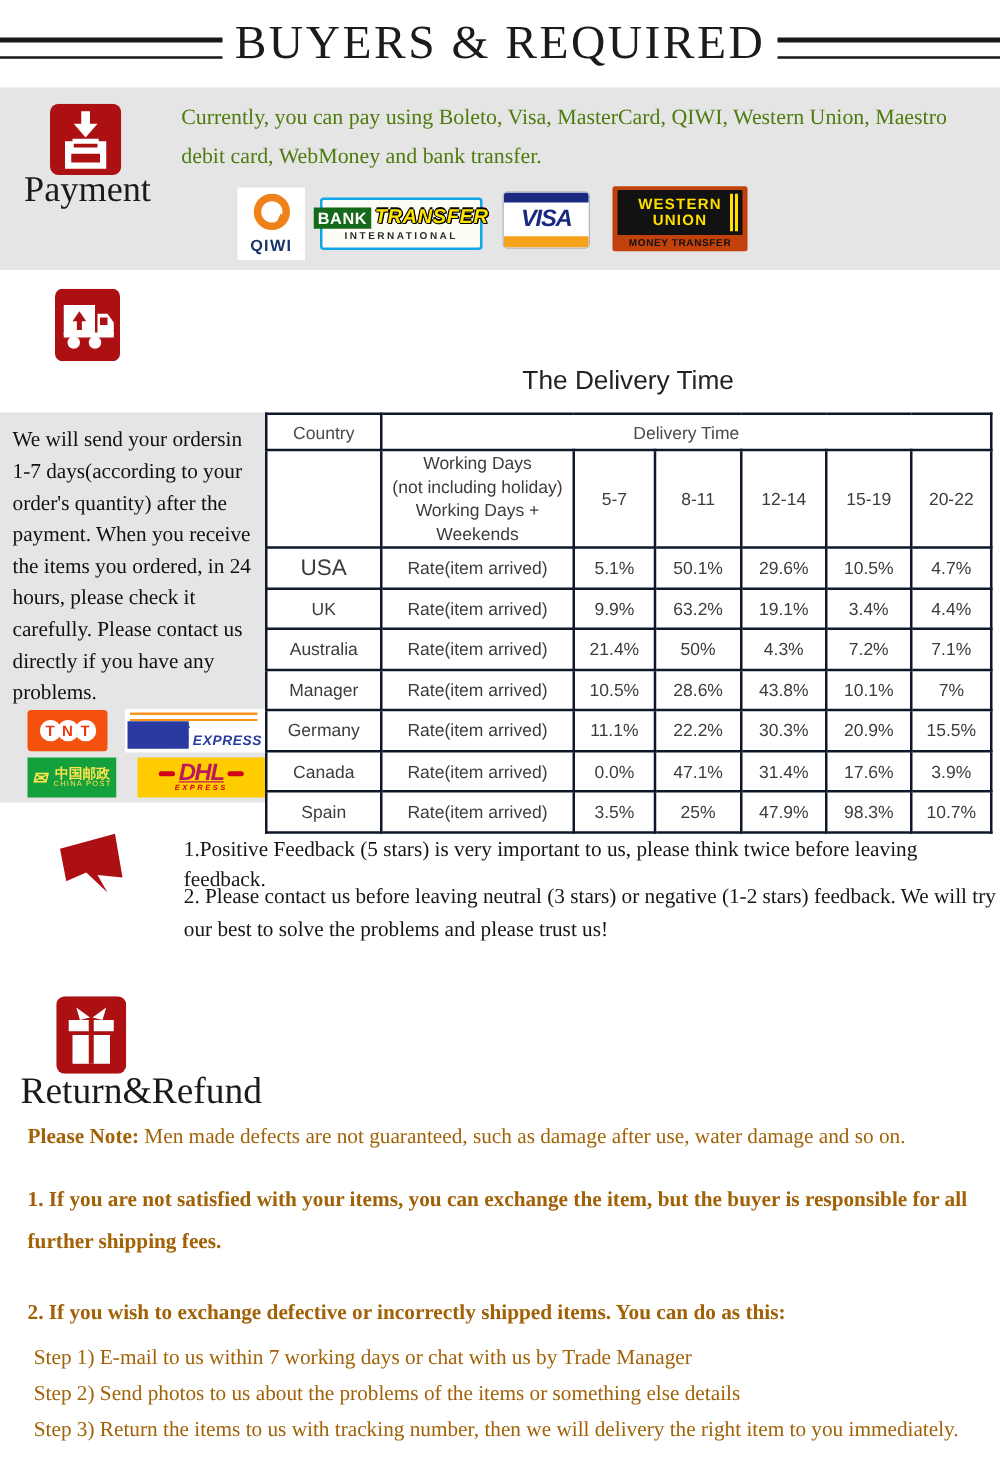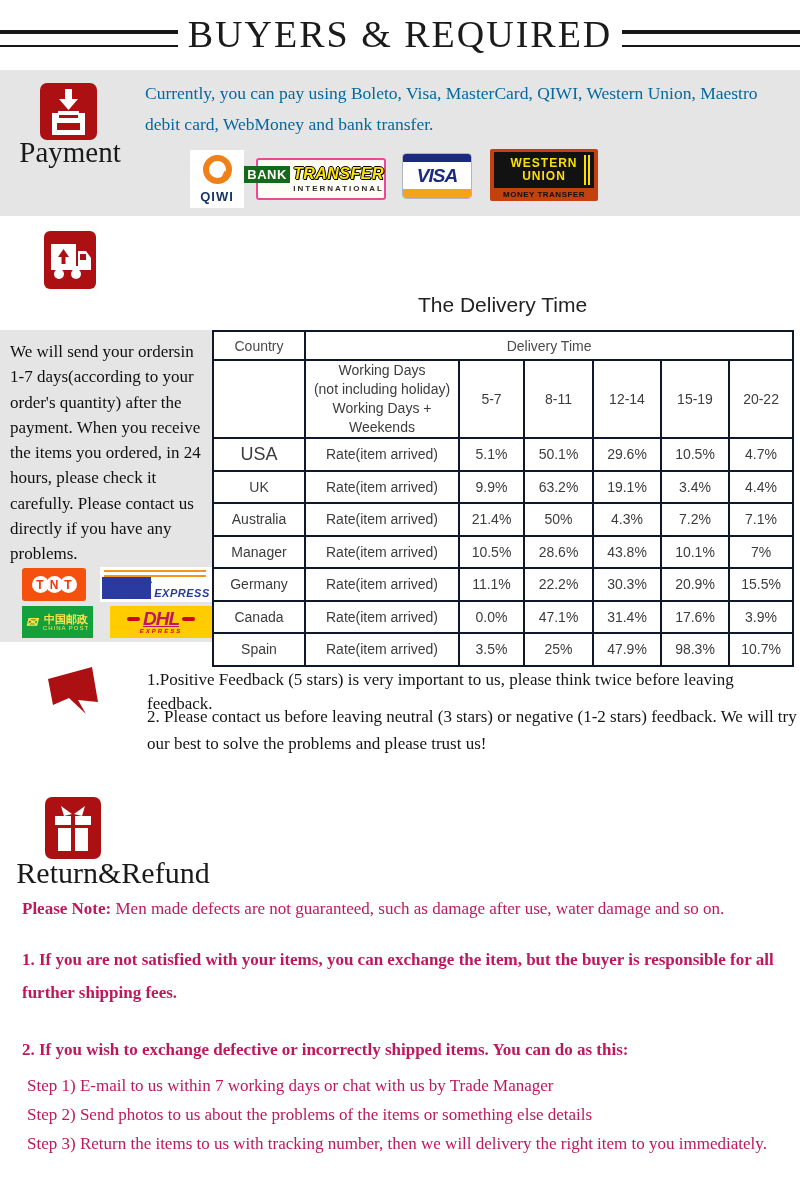--- a/index.html
+++ b/index.html
@@ -9,31 +9,31 @@
   
   .banner{position:absolute;top:12px;left:0;width:800px;display:flex;align-items:center;}
   .rule{flex:1;height:11px;border-top:4px solid #181818;border-bottom:2px solid #181818;margin-top:8px;}
   .banner h1{margin:0 10px;font-size:38px;font-weight:normal;letter-spacing:2px;color:#1b1b1b;white-space:nowrap;}
 
   
   .payment{position:absolute;top:70px;left:0;width:800px;height:146px;background:#e5e5e5;}
   .pay-icon{position:absolute;left:40px;top:13px;}
   .section-label{position:absolute;font-size:29px;color:#1a1a1a;text-align:center;white-space:nowrap;}
   .payment .section-label{left:0;width:140px;top:66px;}
-  .pay-desc{position:absolute;left:145px;top:8px;width:648px;font-size:17.5px;line-height:31px;margin:0;color:#0369a1;}
+  .pay-desc{position:absolute;left:145px;top:8px;width:648px;font-size:17.5px;line-height:31px;margin:0;color:#4d7c0f;}
 
   .logo{position:absolute;box-sizing:border-box;}
   
   .logo-qiwi{left:190px;top:80px;width:54px;height:58px;background:#fff;display:flex;flex-direction:column;align-items:center;justify-content:center;}
   .qiwi-ring{width:17px;height:17px;border:6px solid #f08019;border-radius:50%;position:relative;}
   .qiwi-ring:after{content:"";position:absolute;right:-3px;bottom:-4px;width:7px;height:10px;background:#f08019;border-radius:0 0 6px 2px;transform:rotate(25deg);}
   .qiwi-word{margin-top:5px;font-family:"Liberation Sans",sans-serif;font-weight:bold;font-size:13px;color:#17356b;letter-spacing:1px;}
   
-  .logo-bank{left:256px;top:88px;width:130px;height:42px;background:#fdfdf5;border:2px solid #ec4899;border-radius:3px;
-             display:flex;flex-direction:column;align-items:flex-end;justify-content:center;font-family:"Liberation Sans",sans-serif;}
+  .logo-bank{left:256px;top:88px;width:130px;height:42px;background:#fdfdf5;border:2px solid #0ea5e9;border-radius:3px;
+             display:flex;flex-direction:column;align-items:center;justify-content:center;font-family:"Liberation Sans",sans-serif;}
   .bank-row{display:flex;align-items:center;}
   .bank-w1{background:#14691a;color:#fff;font-weight:bold;font-size:13px;padding:1px 3px;letter-spacing:.5px;}
   .bank-w2{margin-left:3px;color:#ffe400;font-weight:bold;font-style:italic;font-size:16px;letter-spacing:.5px;
            text-shadow:-1px 0 #000,1px 0 #000,0 -1px #000,0 1px #000,1px 1px #000;}
   .bank-w3{margin-top:1px;font-size:8px;font-weight:bold;letter-spacing:2px;color:#2c2c2c;}
   
   .logo-visa{left:402px;top:83px;width:70px;height:46px;background:#fff;border:1px solid #aeb6c4;border-radius:4px;
              display:flex;flex-direction:column;overflow:hidden;font-family:"Liberation Sans",sans-serif;}
   .visa-top{height:8px;background:#1b2a80;}
   .visa-mid{flex:1;display:flex;align-items:center;justify-content:center;font-weight:bold;font-style:italic;font-size:19px;color:#1b2a80;letter-spacing:-1px;}
@@ -99,21 +99,21 @@
   .fb-icon{position:absolute;left:40px;top:662px;}
   .fb-label{left:0;width:152px;top:713px;}
   .fb-p1{position:absolute;left:147px;top:668px;width:650px;margin:0;font-size:17px;line-height:24px;}
   .fb-p2{position:absolute;left:147px;top:703px;width:652px;margin:0;font-size:17px;line-height:27px;}
 
   
   .rr-icon{position:absolute;left:45px;top:797px;}
   .rr-label{left:8px;width:210px;top:856px;font-size:30px;}
 
   
-  .notes{position:absolute;left:22px;top:896px;width:762px;font-size:17px;color:#be185d;}
+  .notes{position:absolute;left:22px;top:896px;width:762px;font-size:17px;color:#a16207;}
   .notes p{margin:0;}
   .n-note{line-height:26px;}
   .n-note b{font-weight:bold;}
   .n-p1{margin-top:21px !important;font-weight:bold;line-height:33px;}
   .n-p2{margin-top:27px !important;font-weight:bold;line-height:28px;}
   .steps{margin-top:7px;}
   .steps p{line-height:29px;padding-left:5px;}
 </style>
 </head>
 <body>

